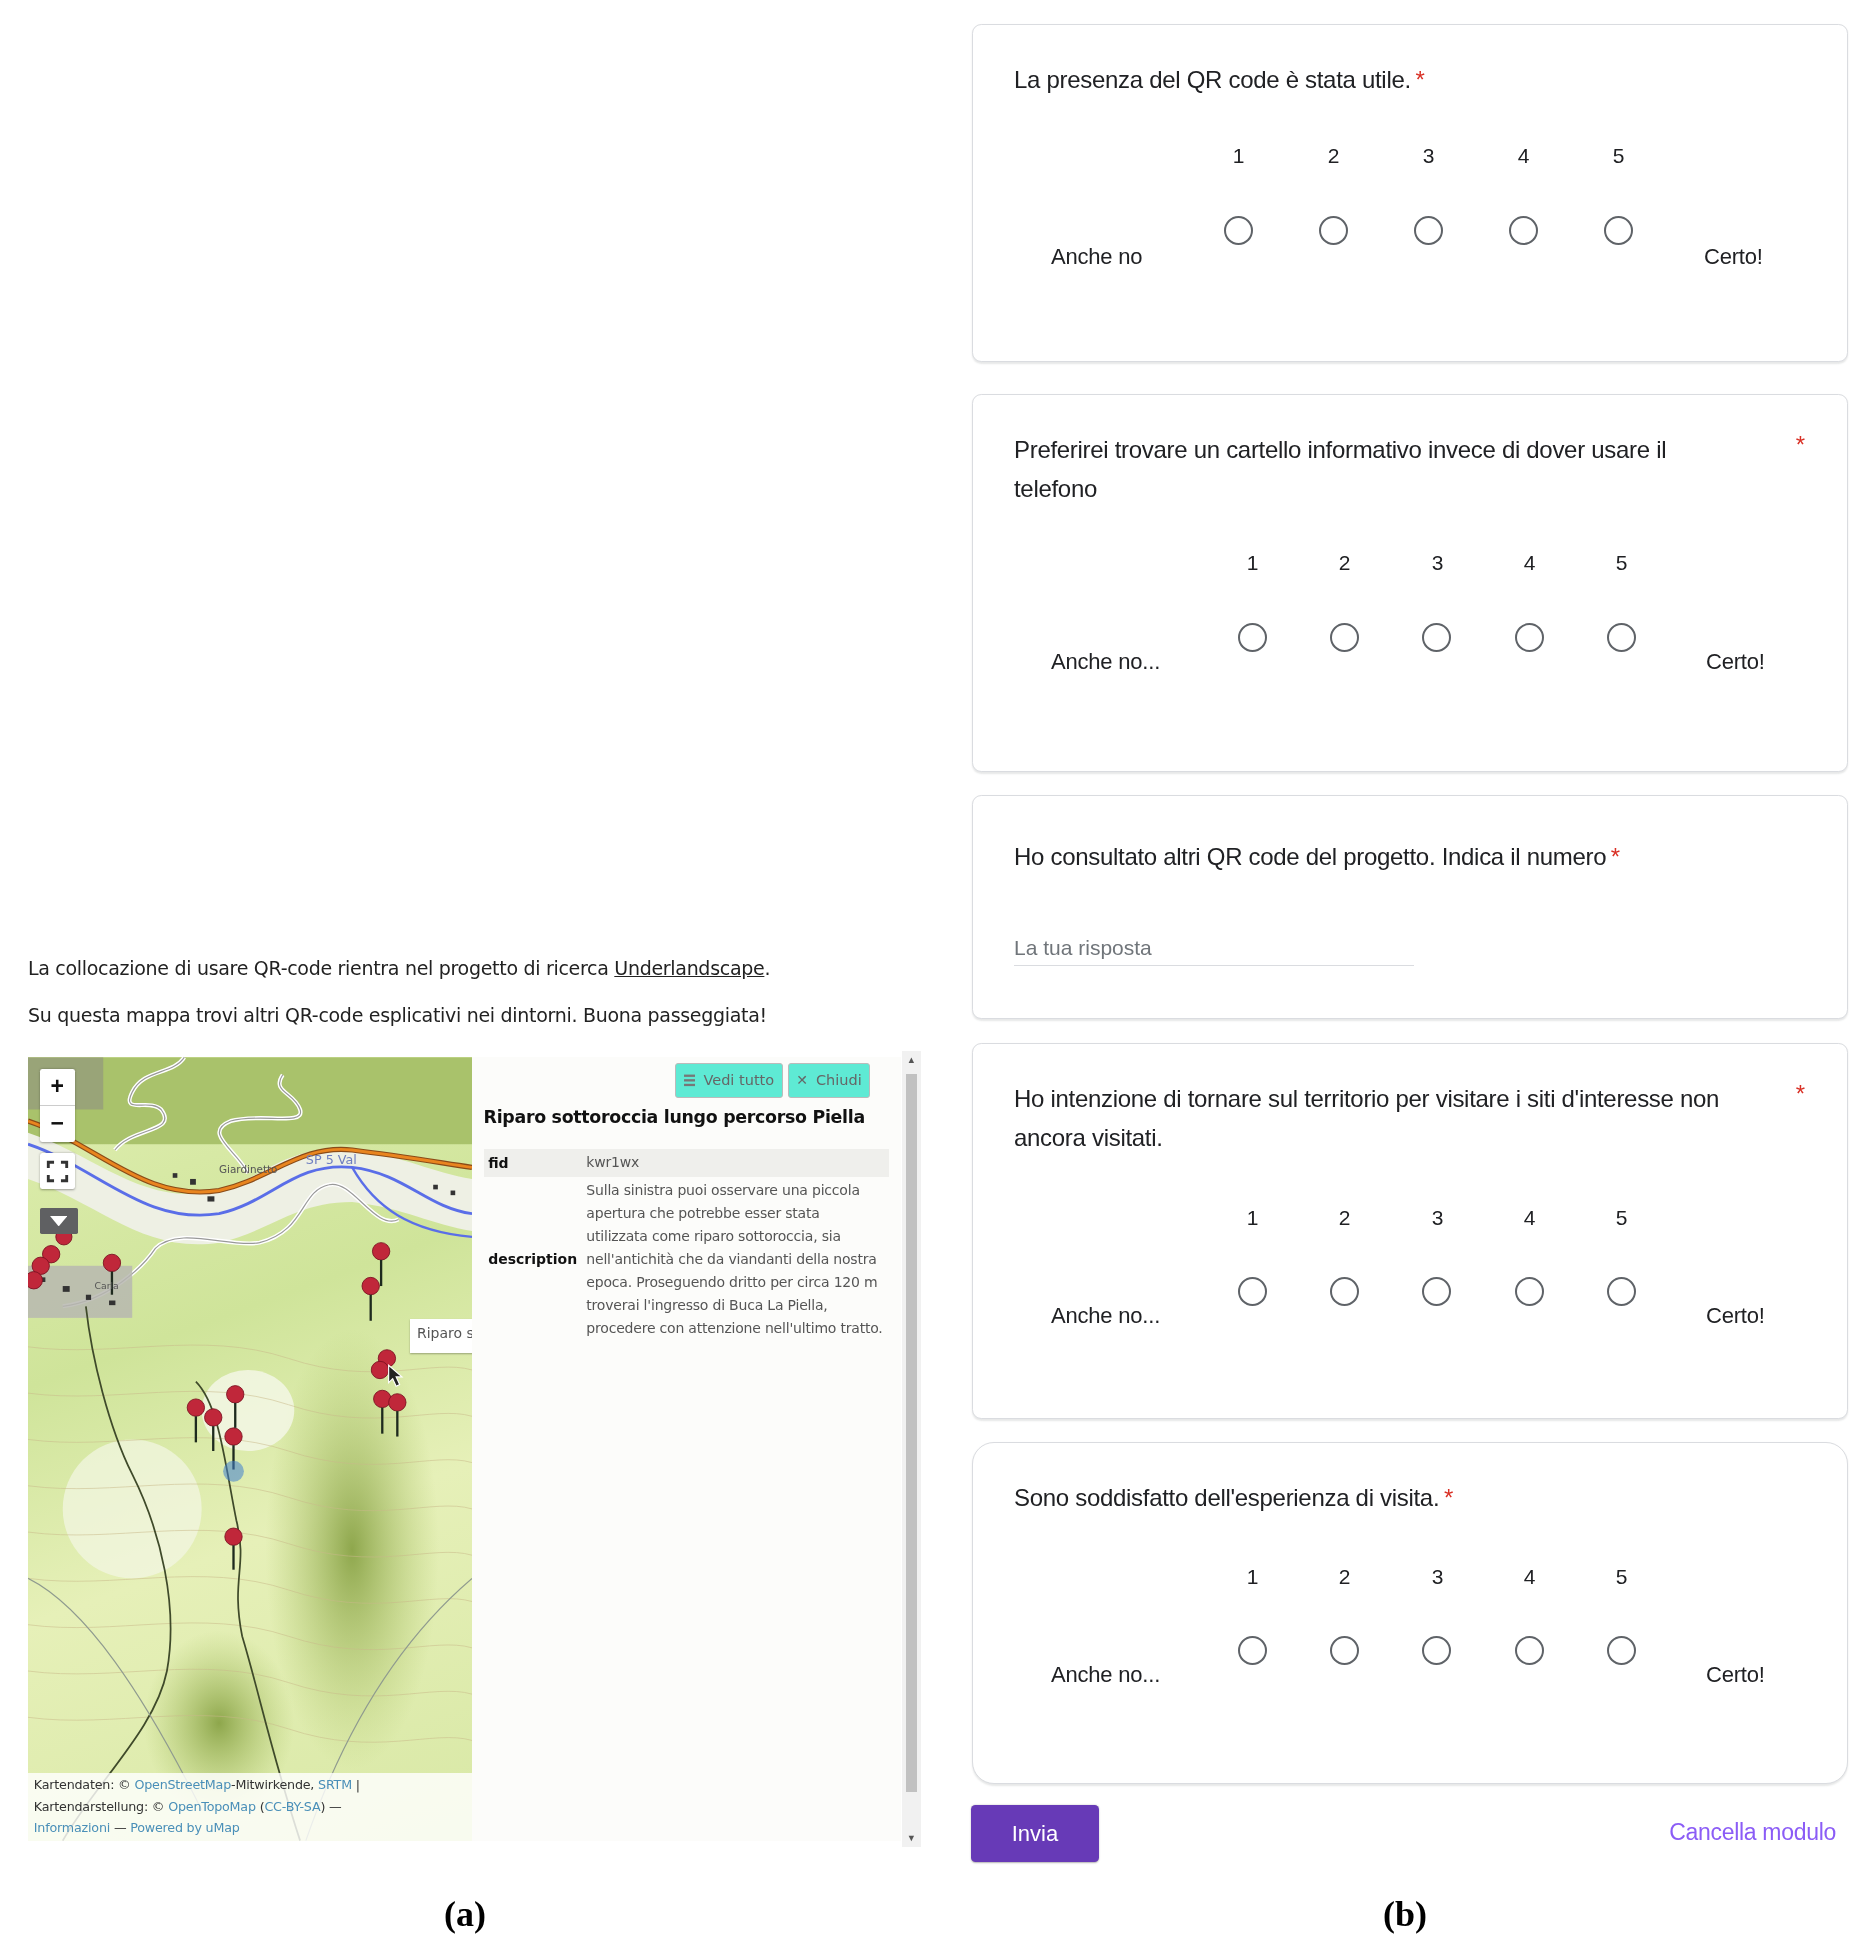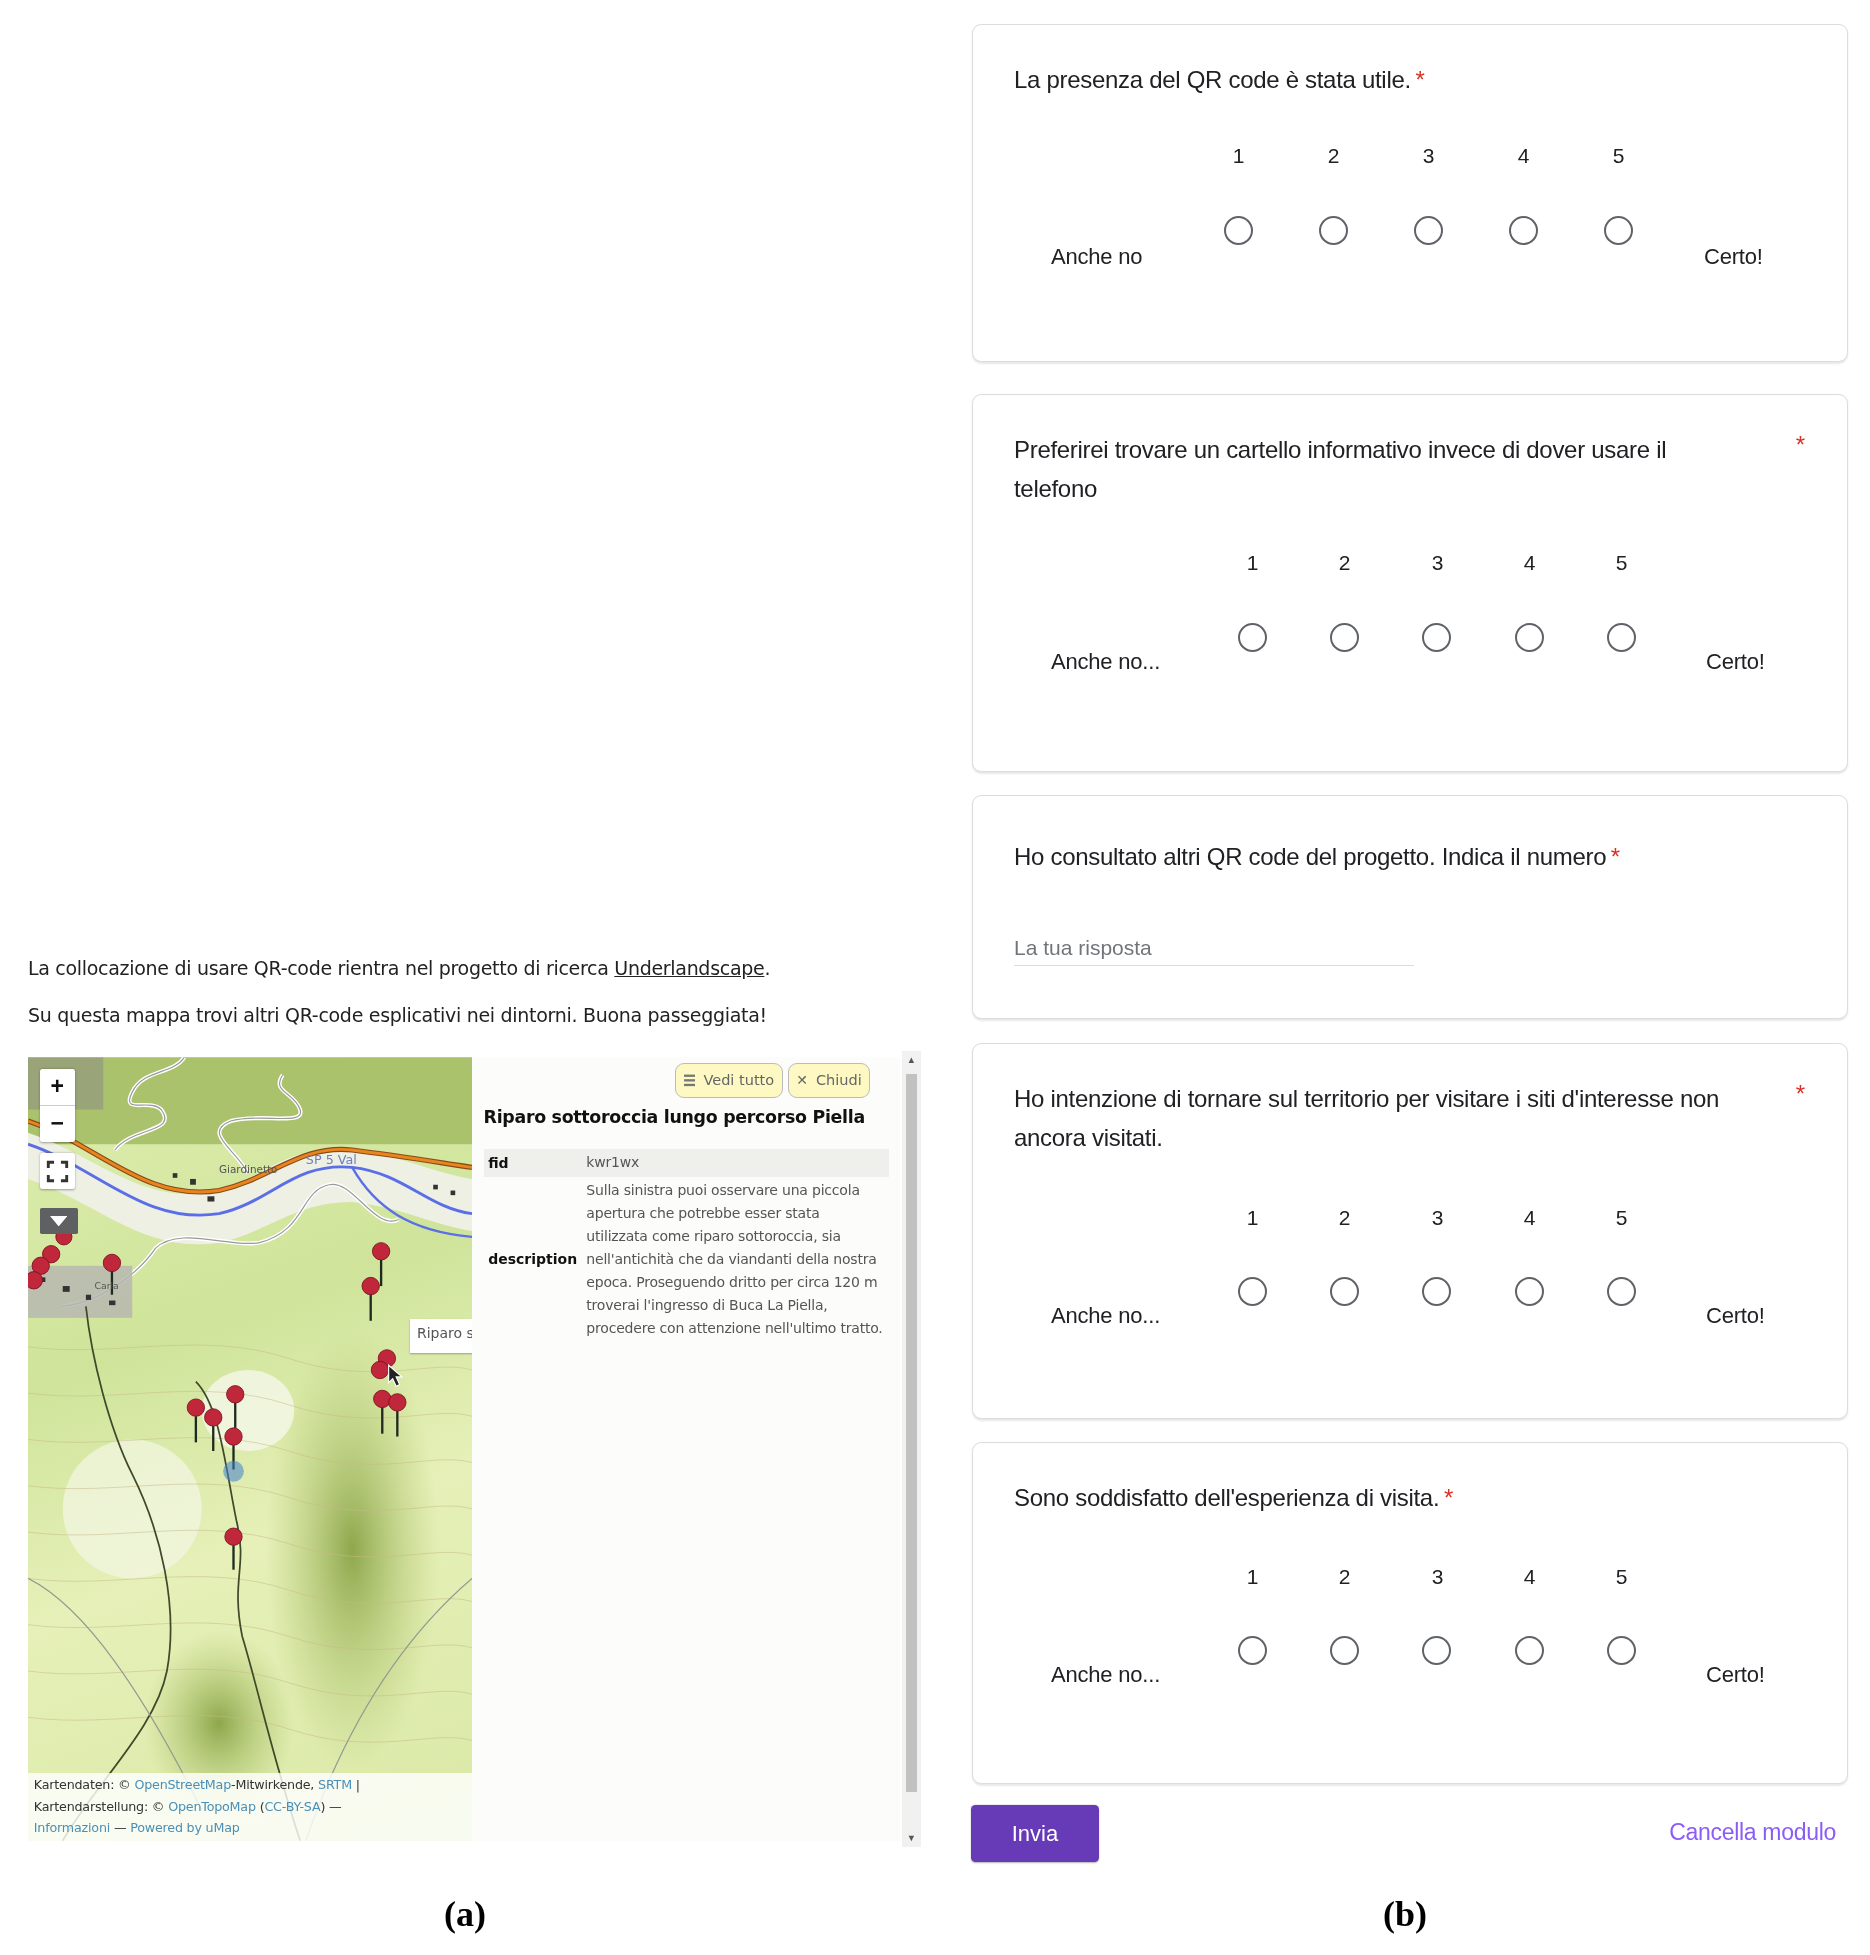--- a/index.html
+++ b/index.html
@@ -40,21 +40,21 @@
     font-family: "DejaVu Sans", sans-serif; font-size: 12.7px; line-height: 21.4px; color: #333;
     padding: 1.2px 0 0 5.8px; box-sizing: border-box; letter-spacing: -0.2px;
   }
   .attribution a { color: #4a8fb8; text-decoration: none; }
 
   .side-panel {
     left: 472px; top: 1057px; width: 429px; height: 784px; background: #fcfcfa;
     font-family: "DejaVu Sans", sans-serif;
   }
   .side-btn {
-    position: absolute; top: 5.8px; height: 35px; border: 0.6px solid #bbb; border-radius: 9px; background: #fef9c3;
+    position: absolute; top: 5.8px; height: 35px; border: 0.6px solid #bbb; border-radius: 3px; background: #5eead4;
     font-size: 14.5px; color: #666; display: flex; align-items: center; justify-content: center; gap: 8px;
     box-sizing: border-box; cursor: pointer;
   }
   .feature-title { position: absolute; left: 11.6px; top: 50px; font-size: 17.4px; font-weight: bold; color: #111; letter-spacing: -0.3px; }
   .prop-table { position: absolute; left: 11.6px; top: 92px; width: 405px; border-collapse: collapse; font-size: 14px; }
   .prop-table td { padding: 2.3px 4.6px; vertical-align: middle; }
   .prop-table tr.odd td { background: #efefec; }
   .prop-table td.key { font-weight: bold; color: #111; width: 79px; }
   .prop-table td.val { color: #555; line-height: 23px; letter-spacing: -0.2px; }
 
@@ -327,21 +327,21 @@
     <div class="radio" style="left:265px; top:71px;"></div>
     <div class="radio" style="left:357px; top:71px;"></div>
     <div class="radio" style="left:449px; top:71px;"></div>
     <div class="radio" style="left:542px; top:71px;"></div>
     <div class="radio" style="left:634px; top:71px;"></div>
     <div class="lbl" style="left:78px; top:97px;">Anche no...</div>
     <div class="lbl" style="left:733px; top:97px;">Certo!</div>
   </div>
 </div>
 
-<div class="abs card" style="top:1442px; height:342px;">
+<div class="abs card" style="top:1442px; height:342px;border-radius:22px;">
   <div class="q-title"><span>Sono soddisfatto dell'esperienza di visita.</span><span class="req">*</span></div>
   <div class="scale" style="top:122px;">
     <div class="num" style="left:262px; top:0;">1</div>
     <div class="num" style="left:354px; top:0;">2</div>
     <div class="num" style="left:447px; top:0;">3</div>
     <div class="num" style="left:539px; top:0;">4</div>
     <div class="num" style="left:631px; top:0;">5</div>
     <div class="radio" style="left:265px; top:71px;"></div>
     <div class="radio" style="left:357px; top:71px;"></div>
     <div class="radio" style="left:449px; top:71px;"></div>

